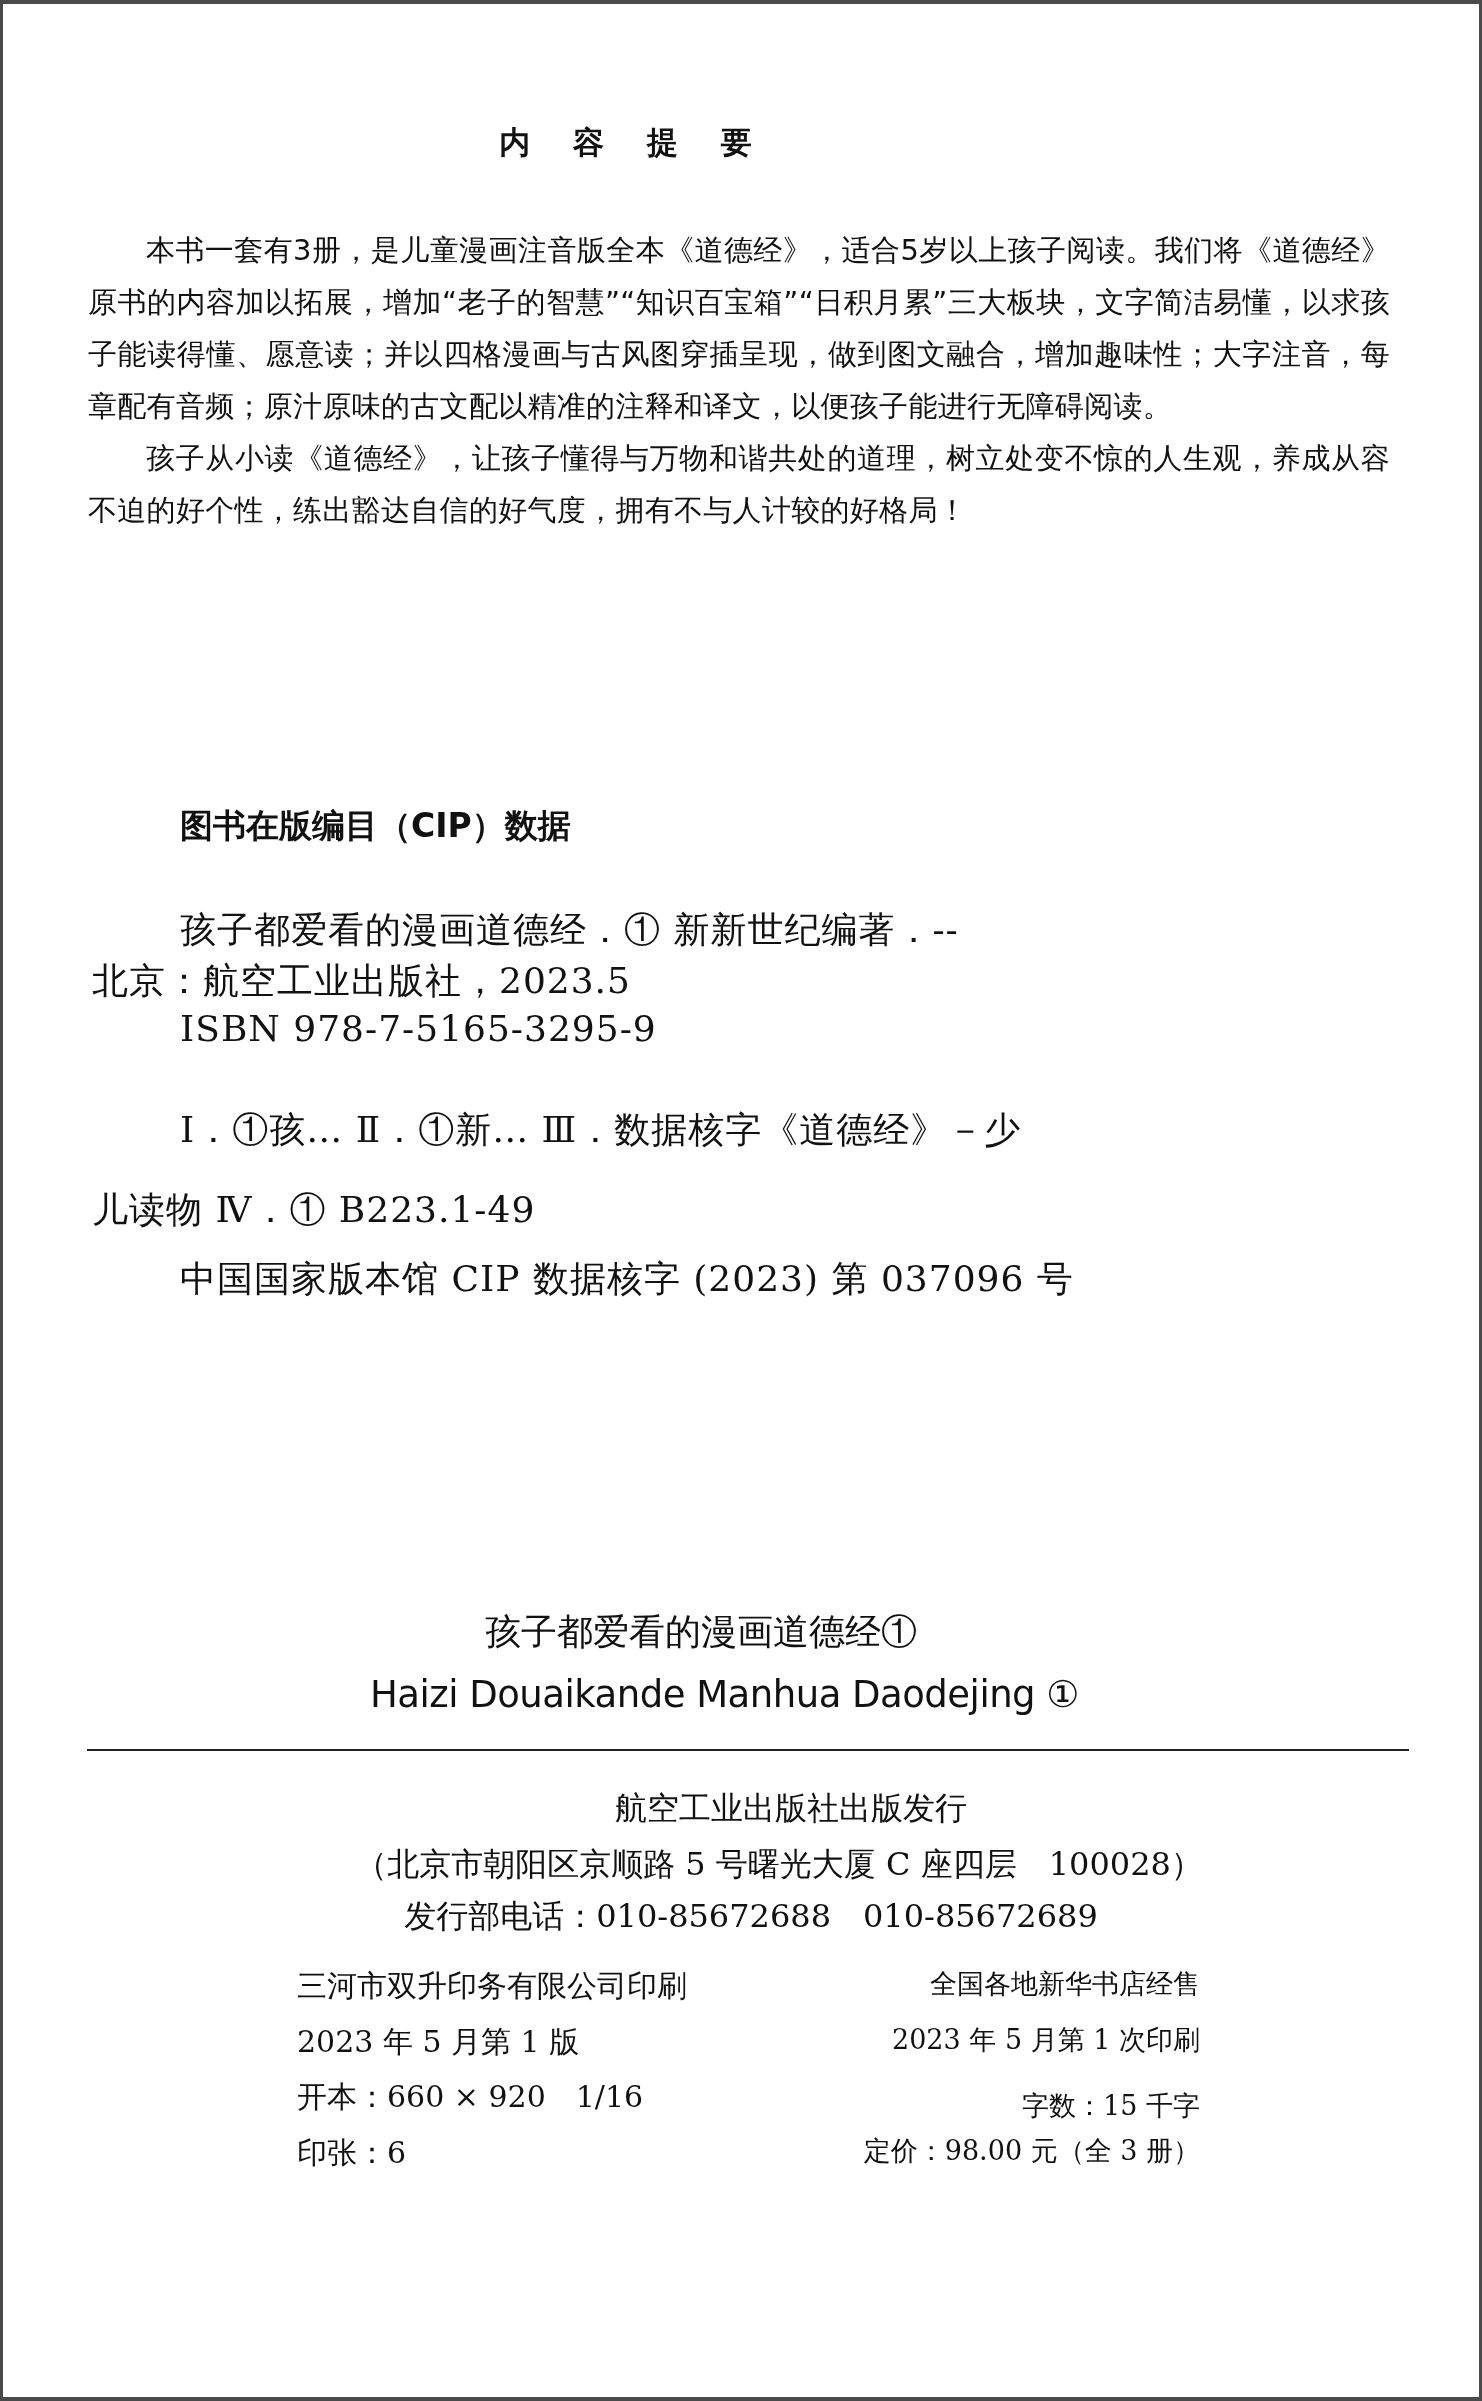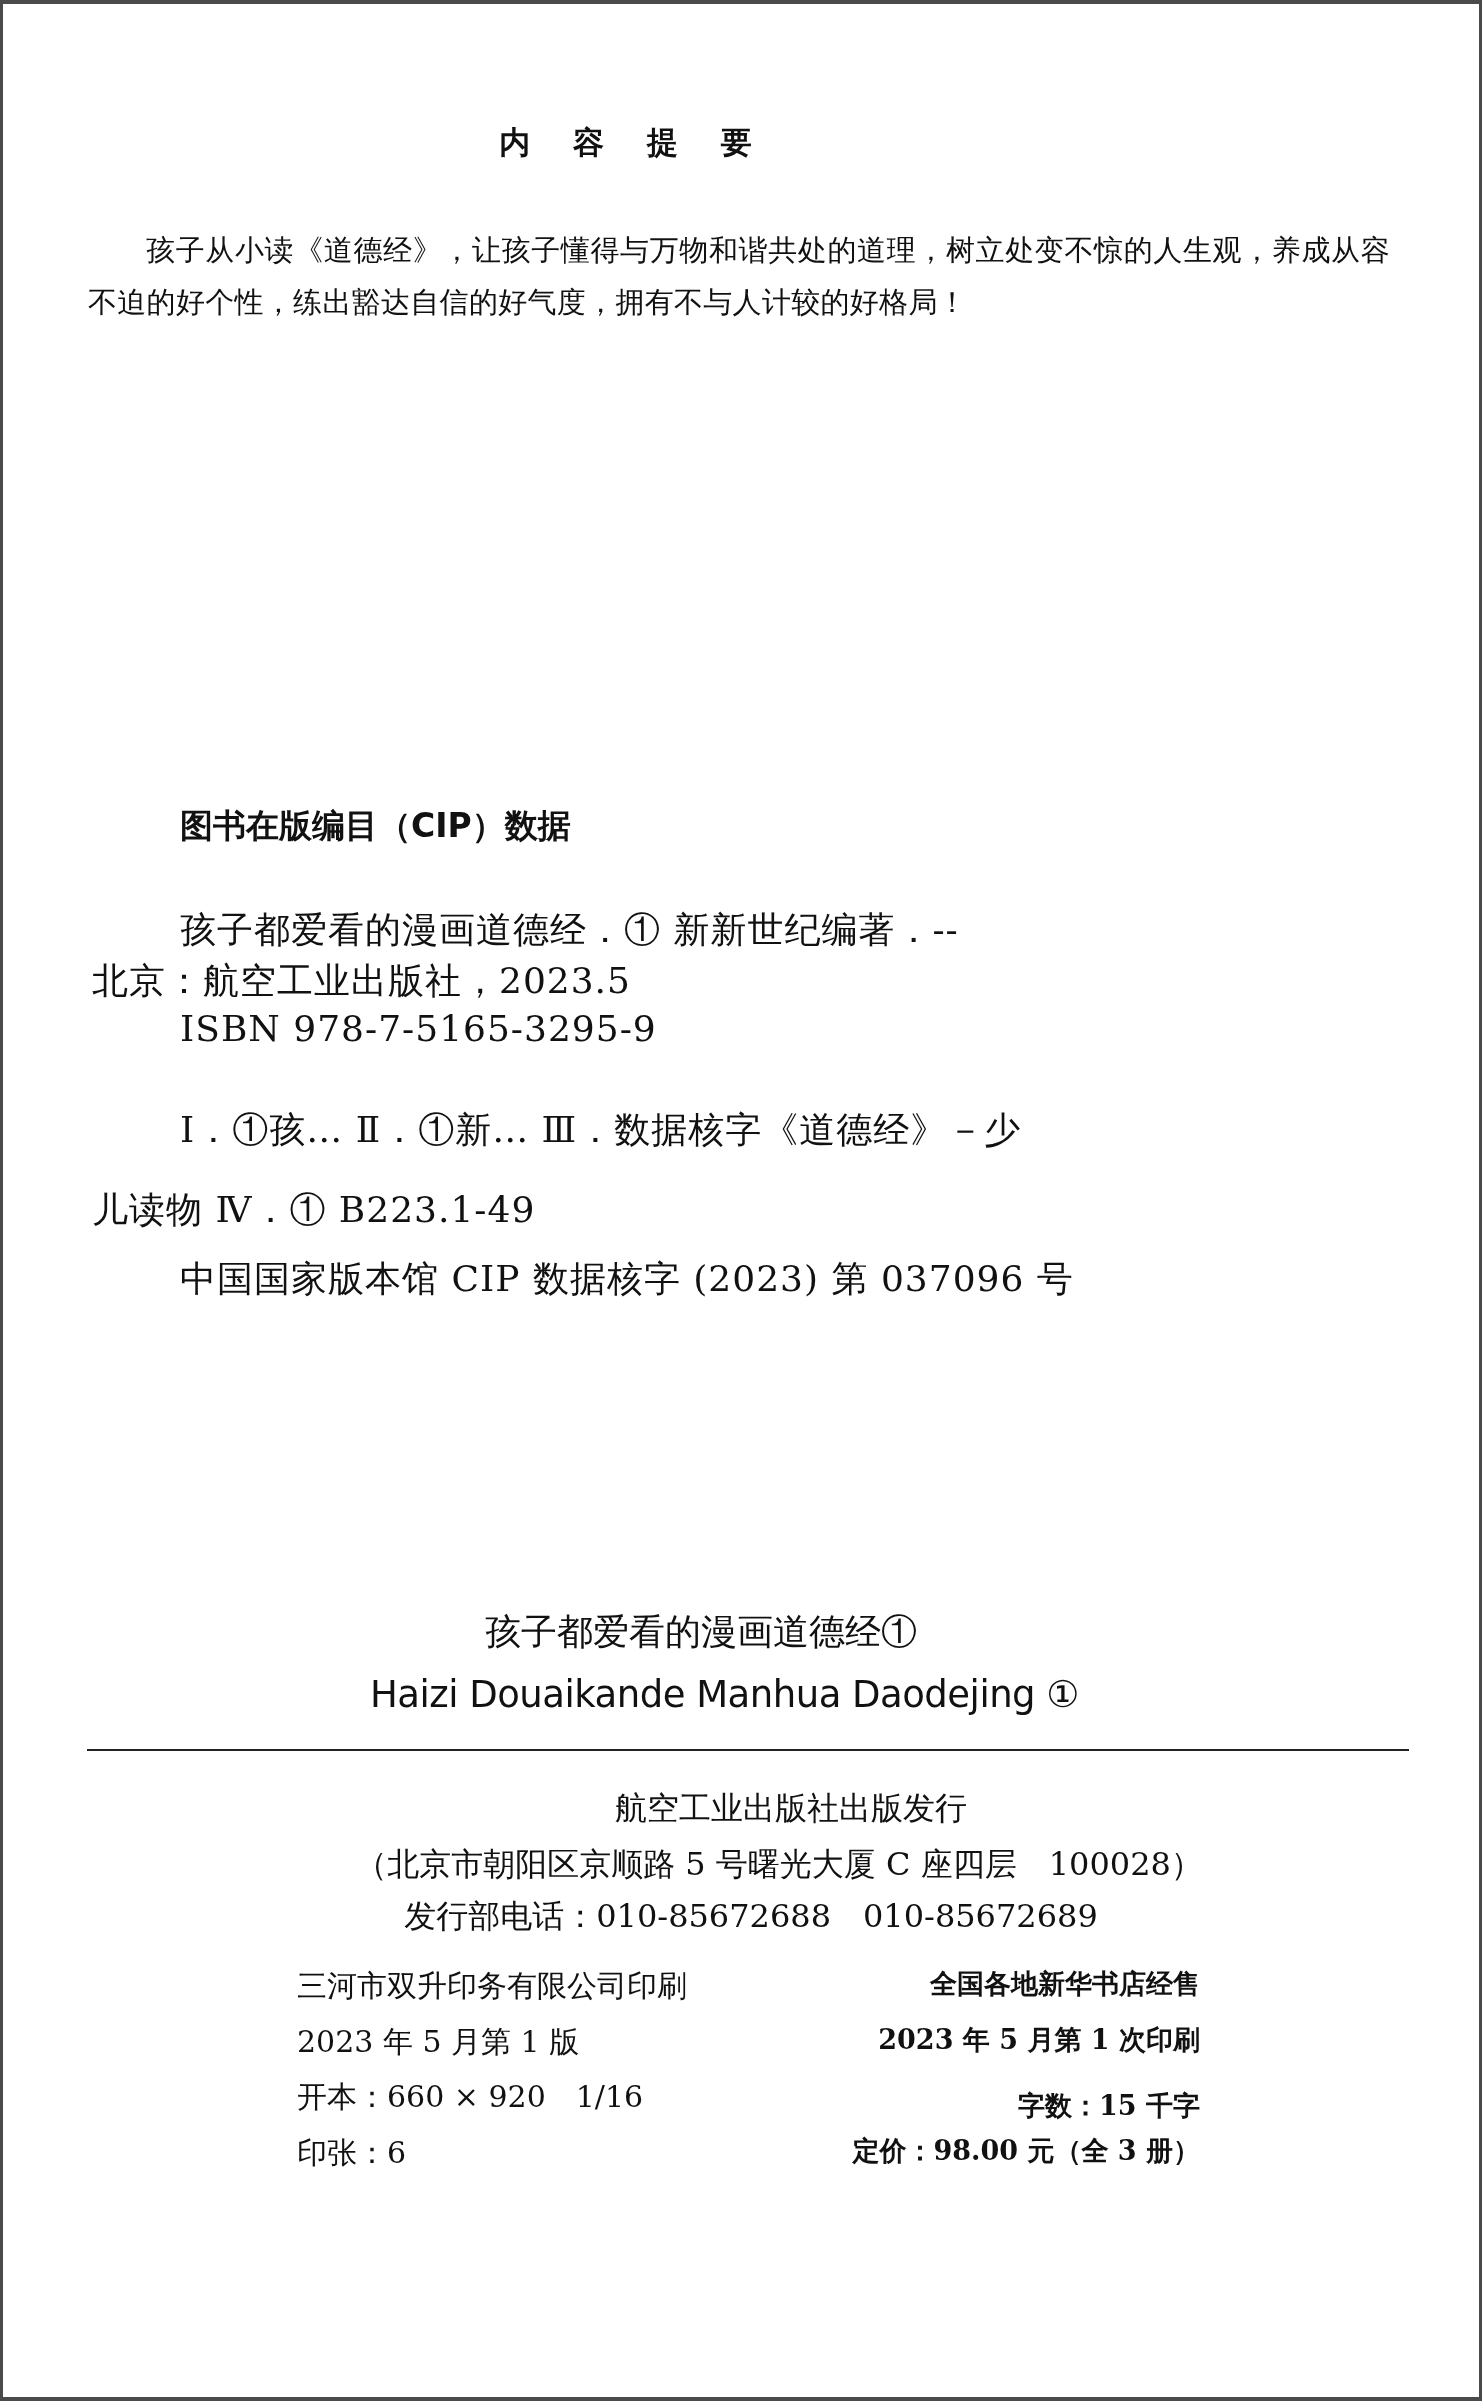--- a/index.html
+++ b/index.html
@@ -48,31 +48,32 @@
   .pub-line {
     font-family: "DejaVu Serif", "Liberation Serif", serif;
     font-size: 32px; left: 0; width: 1582px; text-align: center;
   }
   .col-left {
     font-family: "DejaVu Serif", "Liberation Serif", serif;
     font-size: 30px; left: 297px;
   }
   .col-right {
     font-family: "DejaVu Serif", "Liberation Serif", serif;
-    font-size: 27px; right: 282px; text-align: center; font-weight: bold;
+    font-size: 27px; right: 282px; text-align: center;
   }
 </style>
 </head>
 <body>
 
 <div class="frame"></div>
 
 <div class="abs heading">内 容 提 要</div>
 
 <div class="para" style="top:224px;">
+  <p>本书一套有3册，是儿童漫画注音版全本《道德经》，适合5岁以上孩子阅读。我们将《道德经》原书的内容加以拓展，增加“老子的智慧”“知识百宝箱”“日积月累”三大板块，文字简洁易懂，以求孩子能读得懂、愿意读；并以四格漫画与古风图穿插呈现，做到图文融合，增加趣味性；大字注音，每章配有音频；原汁原味的古文配以精准的注释和译文，以便孩子能进行无障碍阅读。</p>
   <p>孩子从小读《道德经》，让孩子懂得与万物和谐共处的道理，树立处变不惊的人生观，养成从容不迫的好个性，练出豁达自信的好气度，拥有不与人计较的好格局！</p>
 </div>
 
 <div class="abs cip-heading">图书在版编目（CIP）数据</div>
 
 <div class="abs cip-line" style="left:180px; top:906px;">孩子都爱看的漫画道德经．① 新新世纪编著．--</div>
 <div class="abs cip-line" style="left:92px; top:957px;">北京：航空工业出版社，2023.5</div>
 <div class="abs cip-line" style="left:180px; top:1008px;">ISBN 978-7-5165-3295-9</div>
 <div class="abs cip-line" style="left:180px; top:1106px;">Ⅰ．①孩… Ⅱ．①新… Ⅲ．数据核字《道德经》－少</div>
 <div class="abs cip-line" style="left:92px; top:1186px;">儿读物 Ⅳ．① B223.1-49</div>

